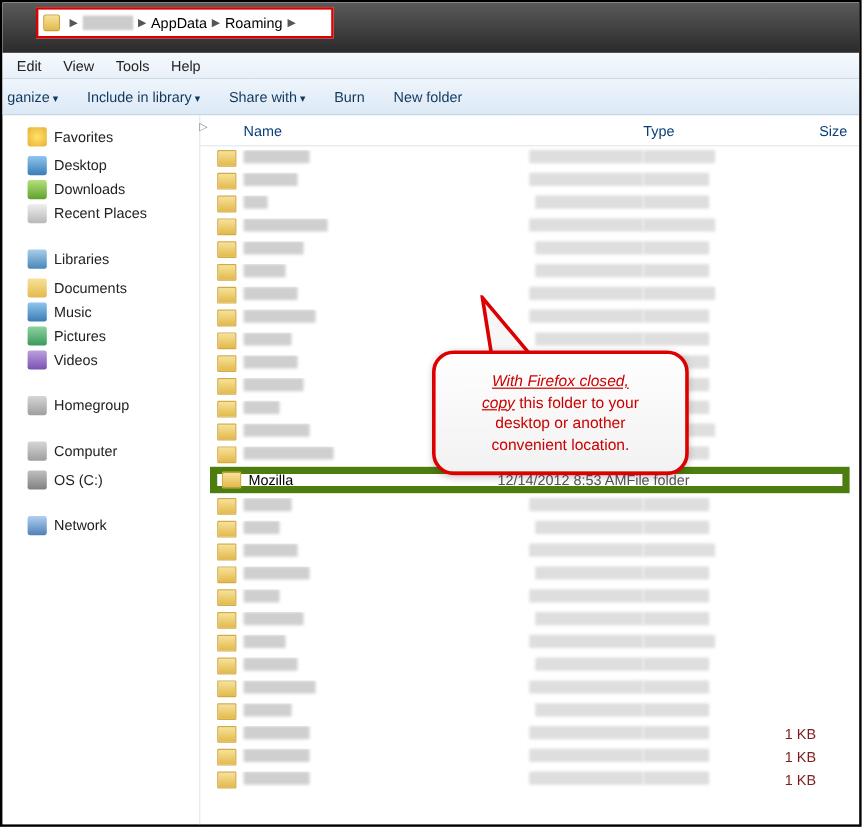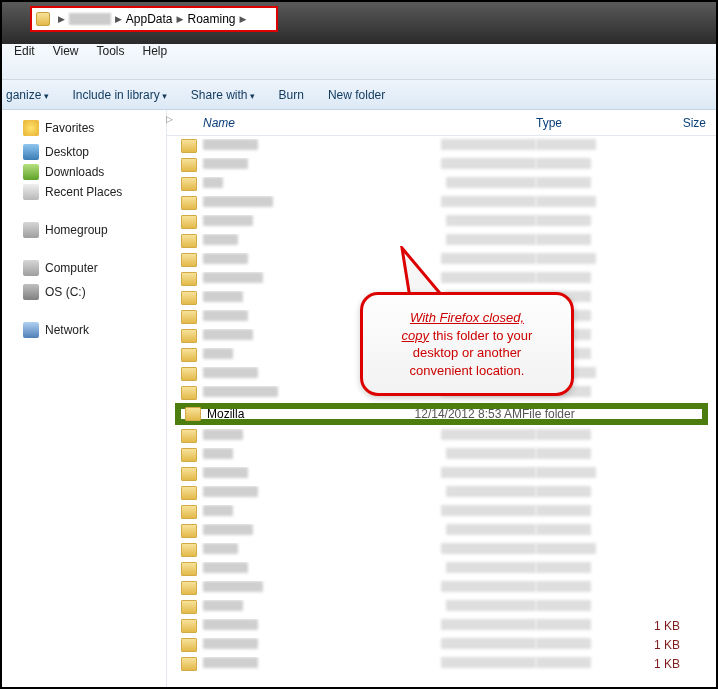--- a/index.html
+++ b/index.html
@@ -4,21 +4,21 @@
 <style>
 * { margin: 0; padding: 0; box-sizing: border-box; font-family: "Segoe UI", Tahoma, sans-serif; }
 body { width: 718px; height: 689px; background: #fff; border: 2px solid #000; overflow: hidden; position: relative; }
 
 .titlebar { height: 42px; background: linear-gradient(#5a5a5a, #2a2a2a); position: relative; }
 .addr-box { position: absolute; left: 28px; top: 4px; height: 26px; width: 248px; background: #fff; border: 2px solid #d00; display: flex; align-items: center; padding: 0 4px; font-size: 12px; }
 .addr-box .fld { width: 14px; height: 14px; background: linear-gradient(#f7e29a,#e3b94a); border: 1px solid #c7a23a; border-radius: 2px; margin-right: 4px; }
 .addr-box .arr { margin: 0 4px; color: #555; font-size: 9px; }
 .addr-blur { display:inline-block; width:42px; height:12px; background:#ccc; filter:blur(1px); }
 
-.menubar { height: 36px; background: linear-gradient(#f6fafe,#e8f0f8); border-bottom: 1px solid #d0d8e0; display: flex; padding-left: 12px; font-size: 12px; gap: 18px; }
+.menubar { height: 22px; background: linear-gradient(#f6fafe,#e8f0f8); border-bottom: 1px solid #d0d8e0; display: flex; align-items: center; padding-left: 12px; font-size: 12px; gap: 18px; }
 .menubar span { color: #222; }
 
 .toolbar { height: 30px; background: linear-gradient(#eef5fc,#dce9f6); border-bottom: 1px solid #c5d4e3; display: flex; align-items: center; padding-left: 4px; font-size: 12px; gap: 24px; color: #10395e; }
 .toolbar .drop::after { content: " ▾"; font-size: 9px; }
 
 .main { display: flex; height: calc(100% - 94px); margin-left: 13px; }
 .nav { width: 152px; border-right: 1px solid #e3e8ee; padding: 8px 0 0 8px; font-size: 12px; }
 .nav .grp { margin-bottom: 18px; }
 .nav .hdr { color: #0a3e78; margin-bottom: 4px; }
 .nav .item { display: flex; align-items: center; gap: 6px; padding: 2px 0; color: #222; }
@@ -33,21 +33,21 @@
 .i-pic{background:linear-gradient(#8ed2a0,#3a9a5c);}
 .i-vid{background:linear-gradient(#bda0e0,#7a52b0);}
 .i-home{background:linear-gradient(#d6d6d6,#9e9e9e);}
 .i-comp{background:linear-gradient(#d6d6d6,#9e9e9e);}
 .i-drv{background:linear-gradient(#c0c0c0,#808080);}
 .i-net{background:linear-gradient(#b0d0f0,#5080b8);}
 
 .content { flex: 1; position: relative; }
 .tri { position:absolute; left:-1px; top:4px; color:#888; font-size:9px; }
 .cols { height: 26px; display: flex; align-items: center; border-bottom: 1px solid #e3e8ee; font-size: 12px; color: #0a3e78; }
-.c-name{ flex:1; padding-left:36px;font-style:italic; } .c-date{ width:142px; } .c-type{ width:118px; } .c-size{ width:62px; text-align:right; padding-right:10px; }
+.c-name{ flex:1; padding-left:36px; } .c-date{ width:142px; } .c-type{ width:118px; } .c-size{ width:62px; text-align:right; padding-right:10px; }
 
 .files { position: relative; }
 .row { height: 19px; display: flex; align-items: center; font-size: 12px; }
 .row .fic { width:16px; height:14px; margin-left:14px; background:linear-gradient(#f7e29a,#e3b94a); border:1px solid #d2ab45; border-radius:1px; }
 .row .nm { flex:1; padding-left:6px; overflow:hidden; }
 .row .dt { width:142px; color:#555;text-align:right; } .row .ty { width:118px; color:#555; } .row .sz { width:62px; text-align:left; padding-right:10px; color:#7f1d1d; }
 .blur-a{display:inline-block;height:11px;background:#cfcfcf;filter:blur(1.5px);border-radius:1px;}
 .blur-b{display:inline-block;height:11px;background:#dedede;filter:blur(1.5px);border-radius:1px;}
 
 .row.hl{ border:6px solid #4d7c0f; height:22px; margin:1px 8px 1px 8px; }
@@ -103,20 +103,42 @@
       <div class="item">
           <span class="ico i-dl"></span>
           <span>Downloads</span>
         </div>
       <div class="item">
           <span class="ico i-rec"></span>
           <span>Recent Places</span>
         </div>
     </div>
     <div class="grp">
+      <div class="item hdr">
+          <span class="ico i-lib"></span>
+          <span>Libraries</span>
+        </div>
+      <div class="item">
+          <span class="ico i-doc"></span>
+          <span>Documents</span>
+        </div>
+      <div class="item">
+          <span class="ico i-mus"></span>
+          <span>Music</span>
+        </div>
+      <div class="item">
+          <span class="ico i-pic"></span>
+          <span>Pictures</span>
+        </div>
+      <div class="item">
+          <span class="ico i-vid"></span>
+          <span>Videos</span>
+        </div>
+    </div>
+    <div class="grp">
         <div class="item hdr">
           <span class="ico i-home"></span>
           <span>Homegroup</span>
         </div>
       </div>
     <div class="grp">
       <div class="item hdr">
           <span class="ico i-comp"></span>
           <span>Computer</span>
         </div>

